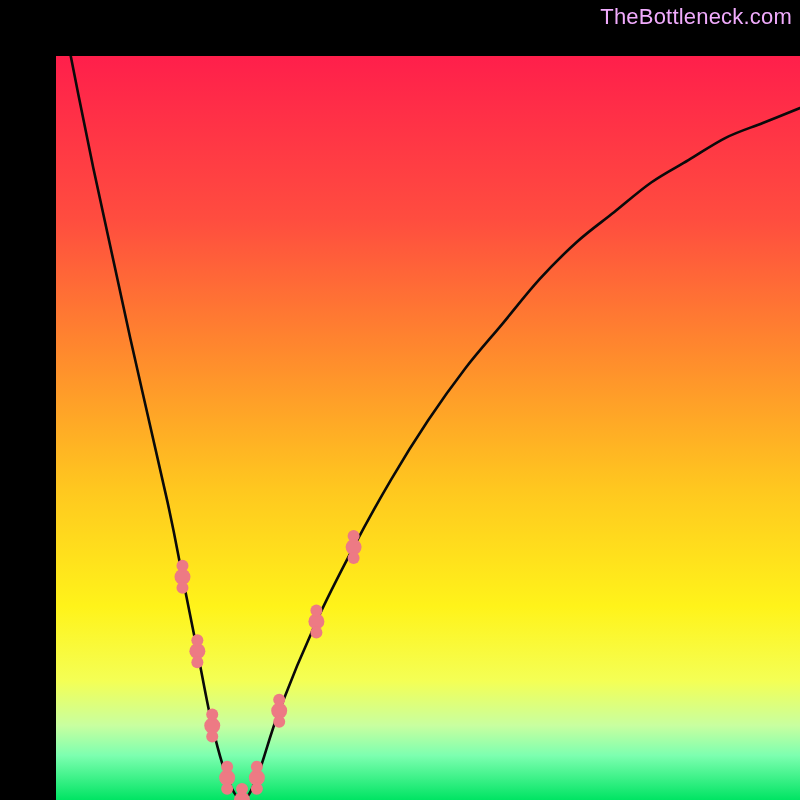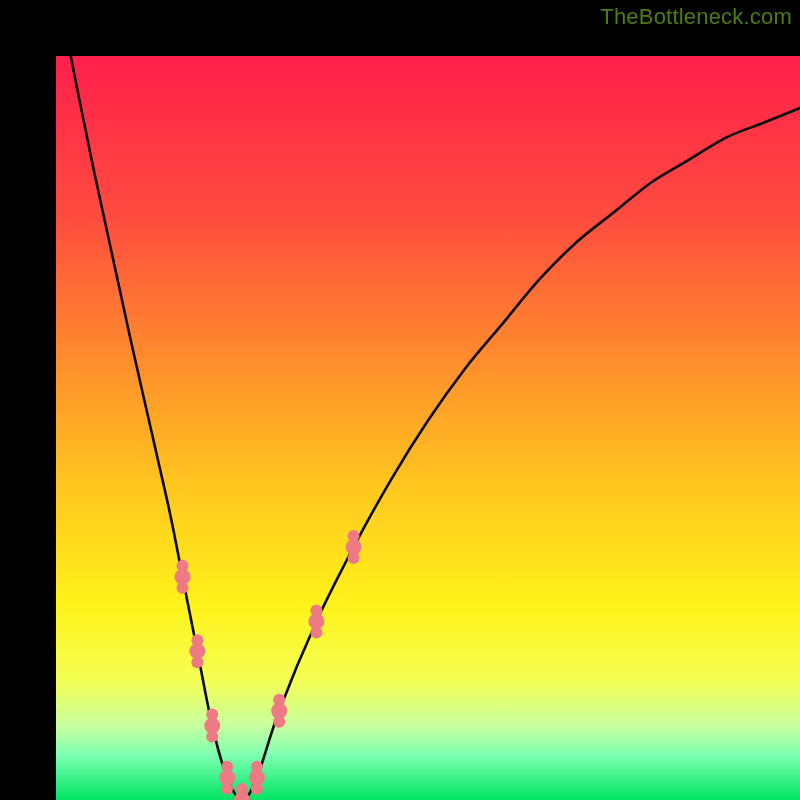--- a/index.html
+++ b/index.html
@@ -39,21 +39,21 @@
     position: absolute;
     top: 0;
     left: 0;
     width: 744px;
     height: 744px;
   }
   .watermark {
     position: absolute;
     top: 4px;
     right: 8px;
-    color: #4d7c0f;
+    color: #f0abfc;
     font-size: 22px;
     font-weight: 500;
     letter-spacing: 0.2px;
     z-index: 10;
   }
 </style>
 </head>
 <body>
 
 <div class="frame">

